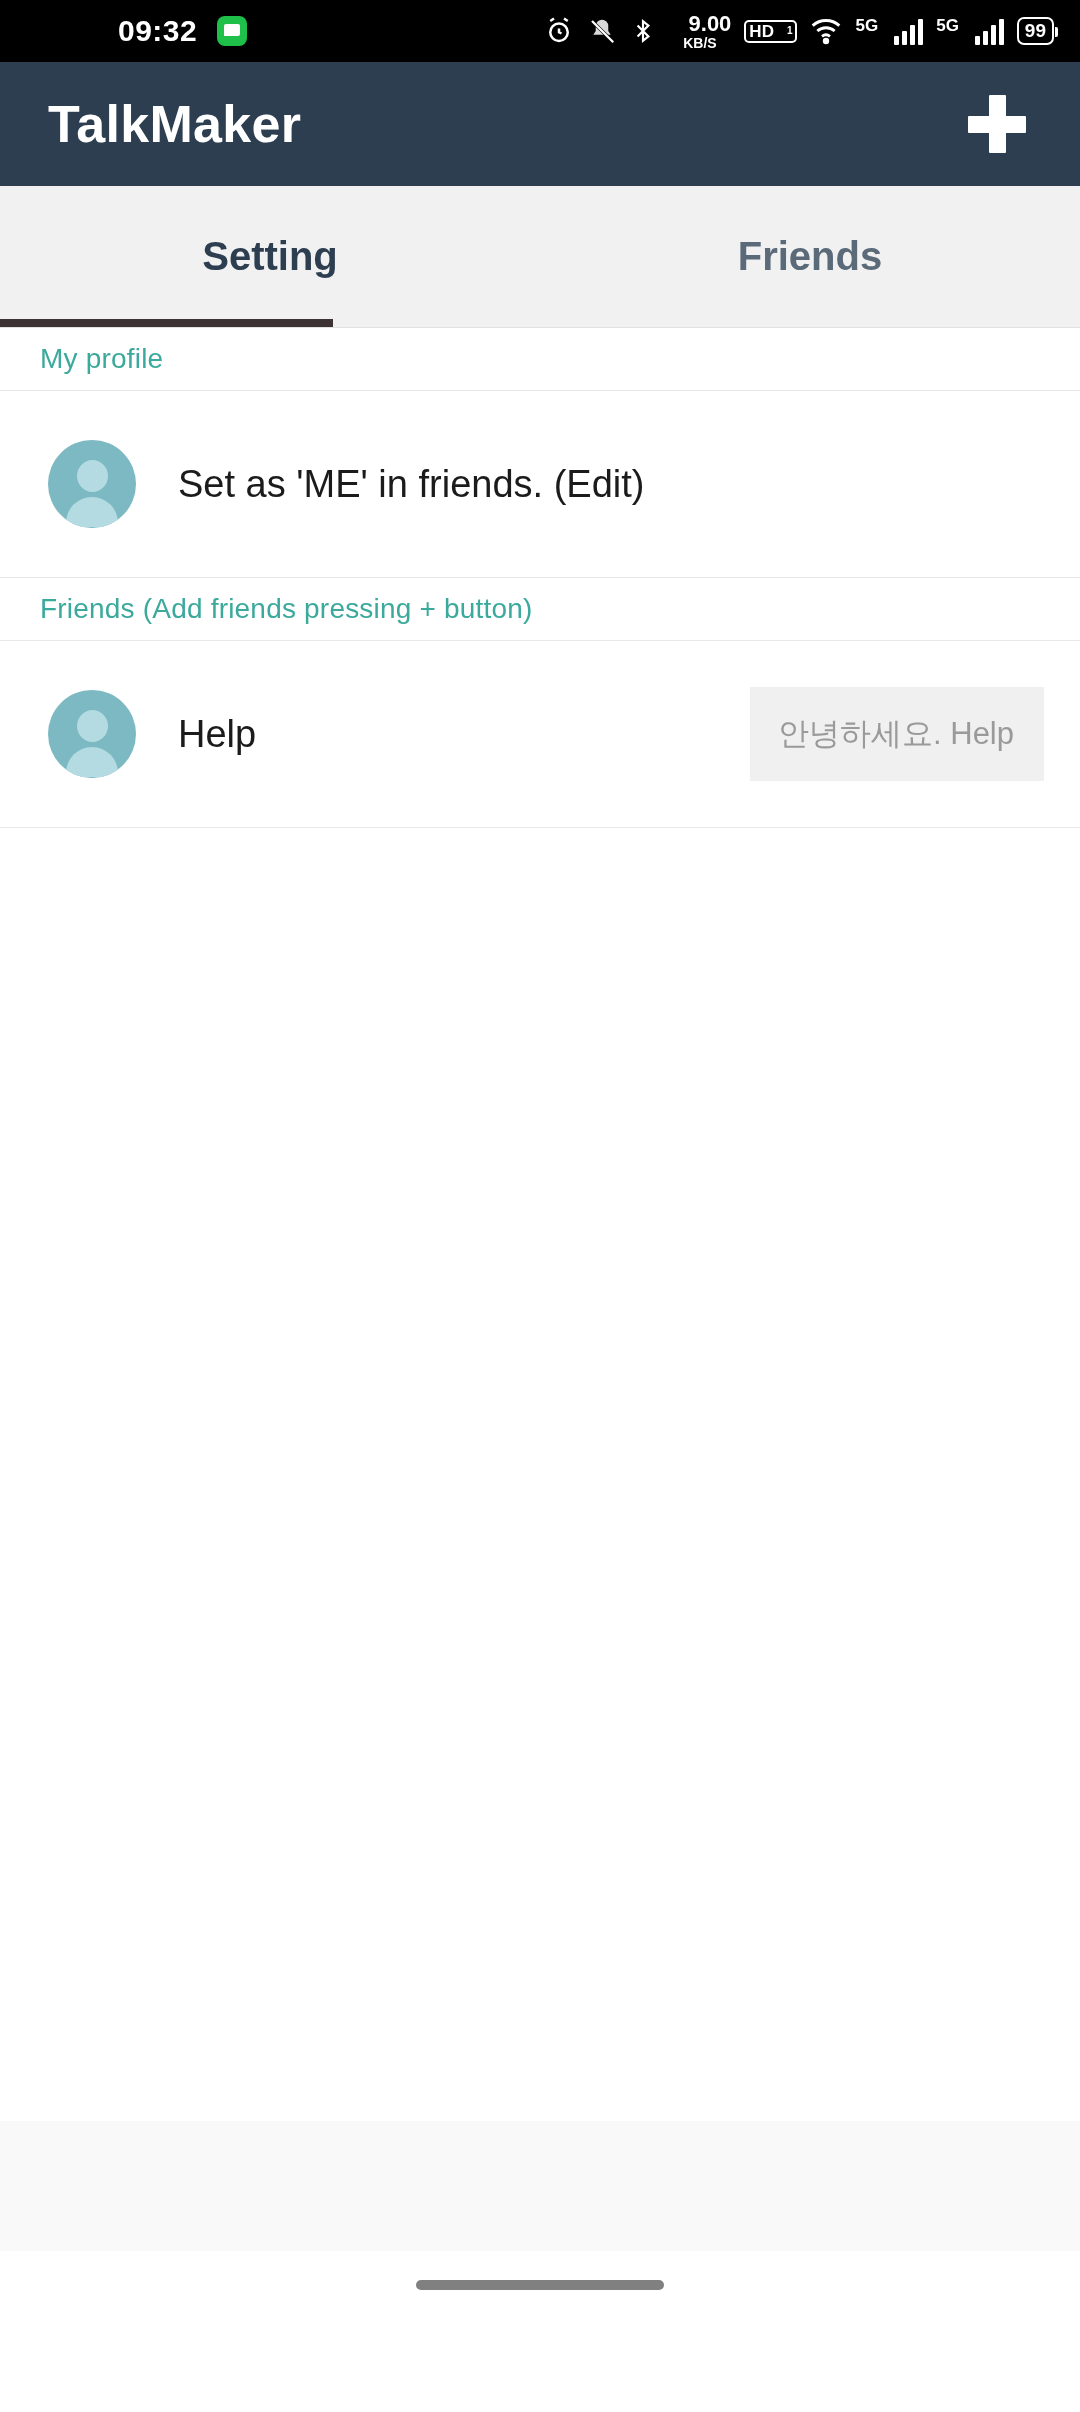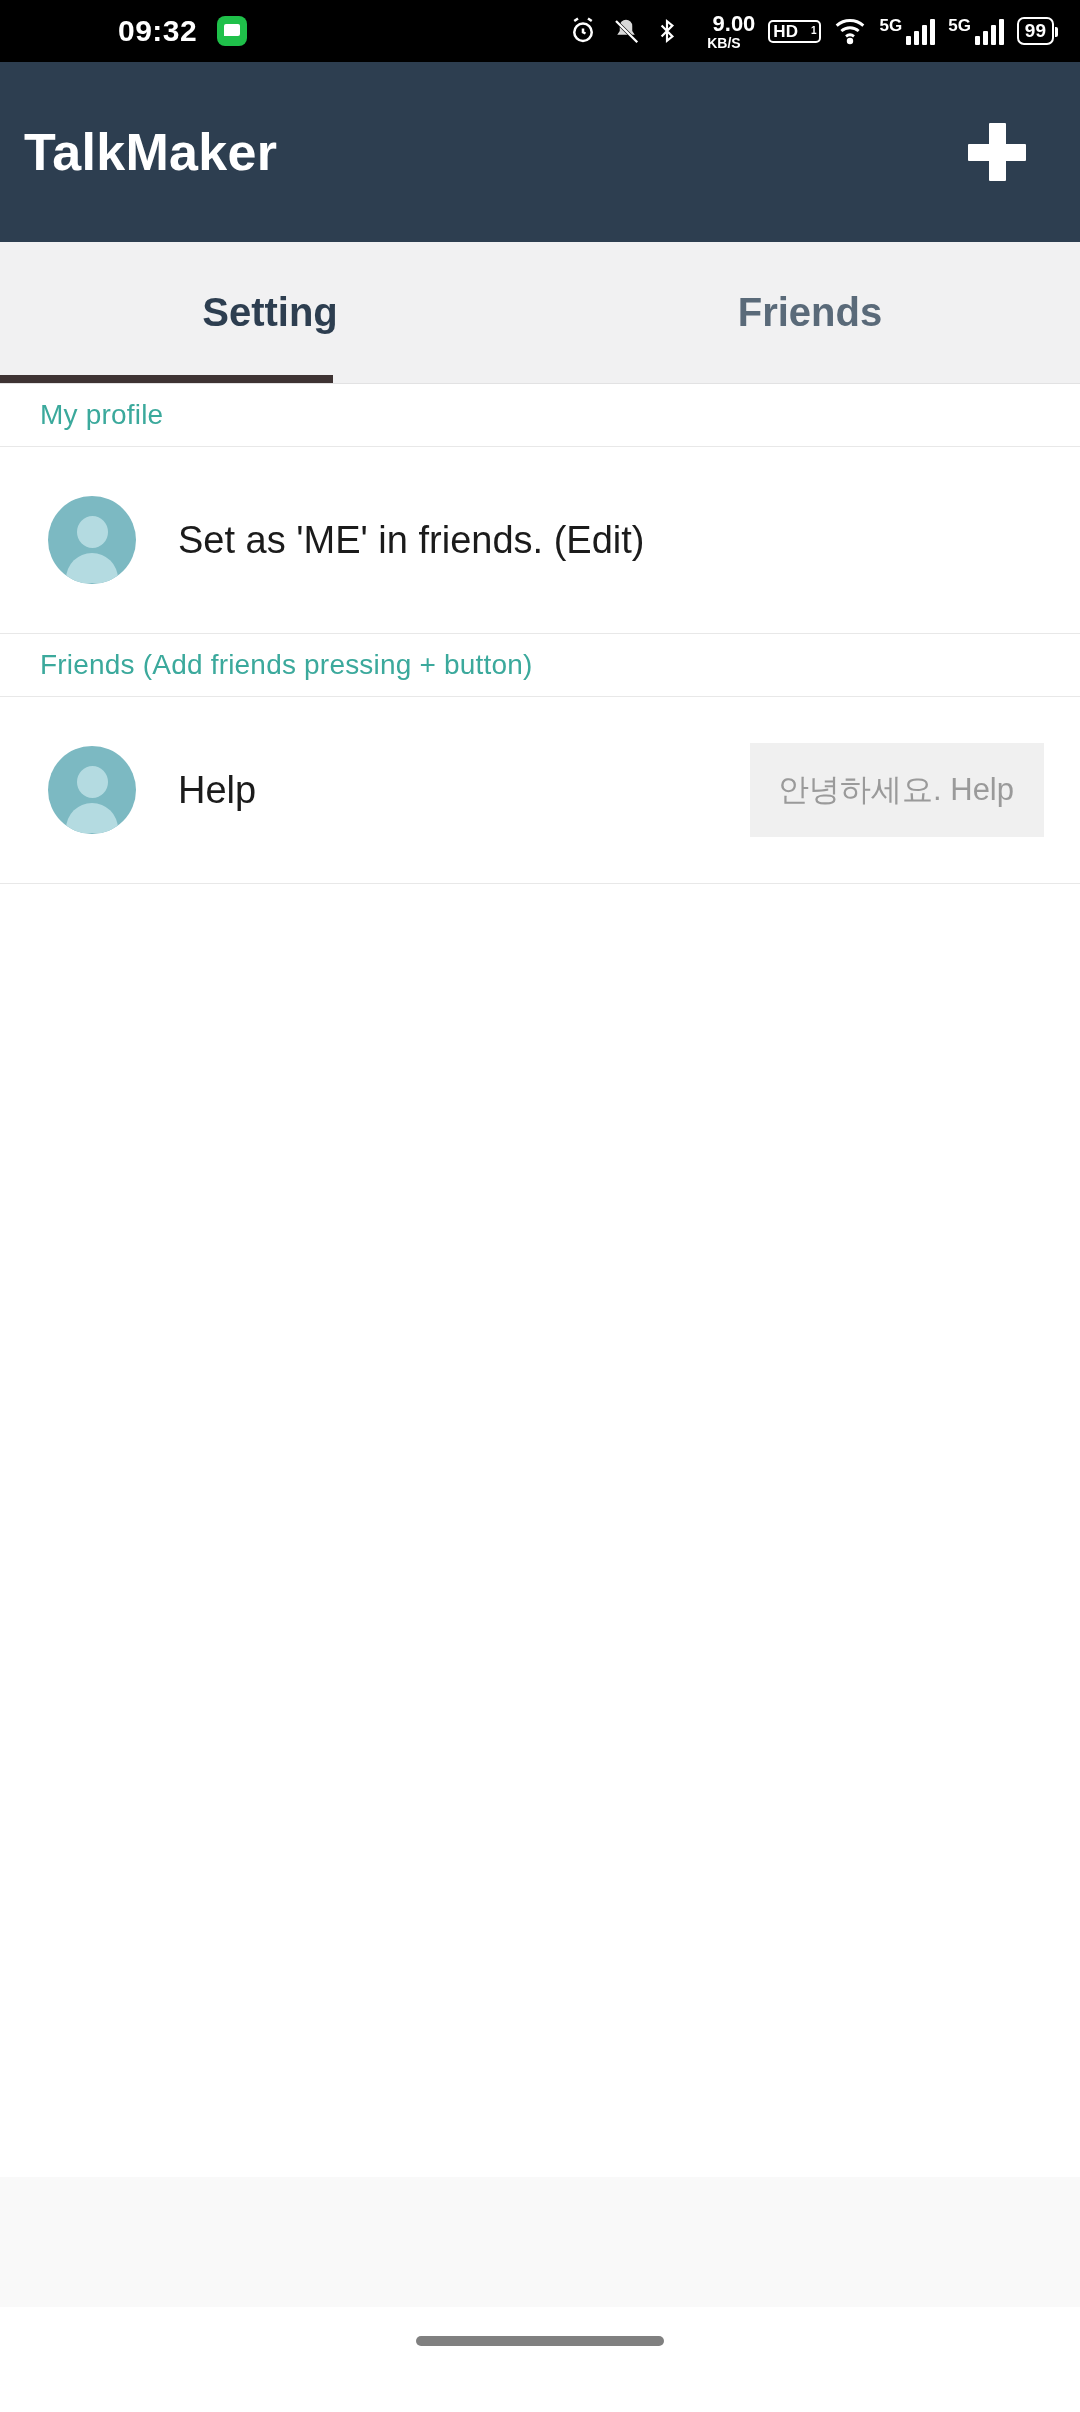--- a/index.html
+++ b/index.html
@@ -37,36 +37,36 @@
     font-size:17px; font-weight:700; line-height:1;
     display:flex; align-items:center; gap:13px;
   }
   .sb-hd sup{ font-size:10px; line-height:1; }
   .sig{ display:flex; align-items:flex-end; gap:3px; height:26px; }
   .sig i{ width:5px; background:#ffffff; display:block; border-radius:1px; }
   .sig i:nth-child(1){ height:9px; }
   .sig i:nth-child(2){ height:14px; }
   .sig i:nth-child(3){ height:20px; }
   .sig i:nth-child(4){ height:26px; }
-  .sb-5g{ display:flex; align-items:flex-end; gap:4px; }
+  .sb-5g{ display:flex; align-items:flex-end; gap:16px; }
   .sb-5g .lbl{ font-size:17px; font-weight:700; line-height:1; margin-bottom:11px; }
   .sb-batt{
     border:2.5px solid #ffffff; border-radius:7px; padding:1px 6px;
     font-size:19px; font-weight:700; position:relative; line-height:1.2;
   }
   .sb-batt::after{
     content:""; position:absolute; right:-6px; top:8px; width:3px; height:10px;
     background:#ffffff; border-radius:0 2px 2px 0;
   }
 
   
   .appbar{
-    height:180px; background:#2d3e50;
+    height:124px; background:#2d3e50;
     display:flex; align-items:center; justify-content:space-between;
-    padding:0 46px 0 24px;
+    padding:0 46px 0 48px;
   }
   .app-title{ color:#ffffff; font-size:52px; font-weight:700; letter-spacing:.3px; }
   .add-btn{
     width:74px; height:74px; position:relative; cursor:pointer;
     display:flex; align-items:center; justify-content:center;
   }
   .add-btn::before, .add-btn::after{
     content:""; position:absolute; background:#ffffff; border-radius:1px;
   }
   .add-btn::before{ width:58px; height:17px; }

